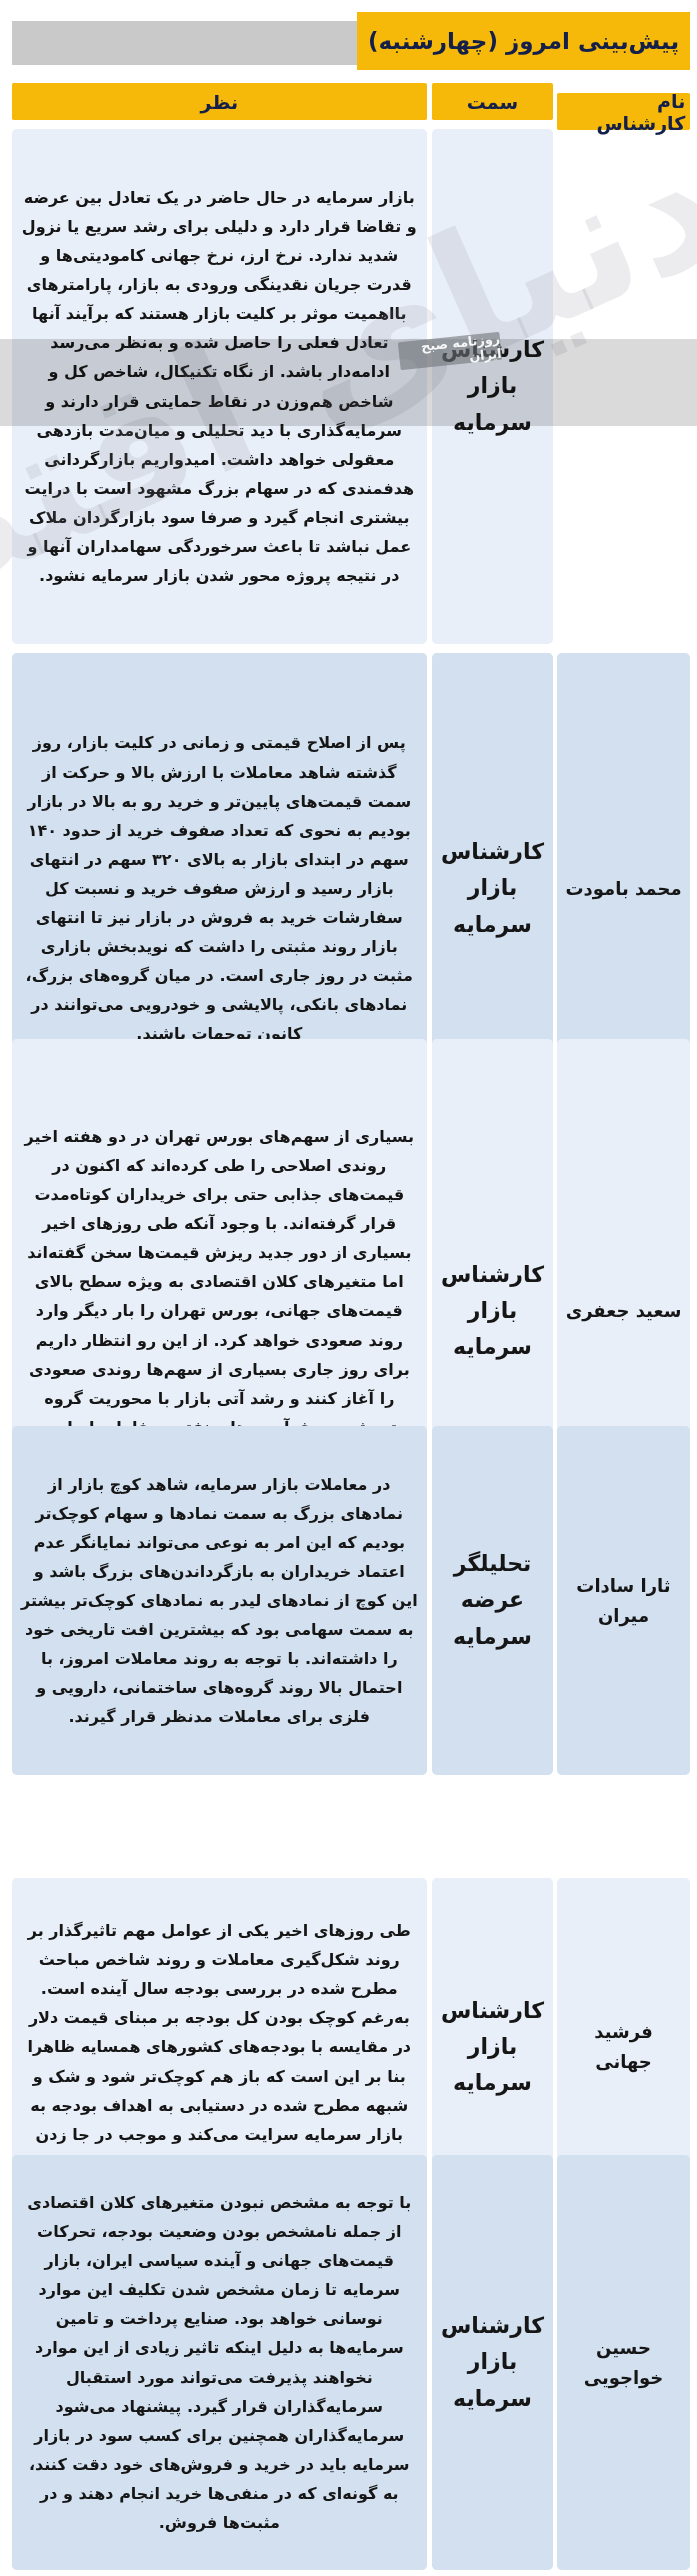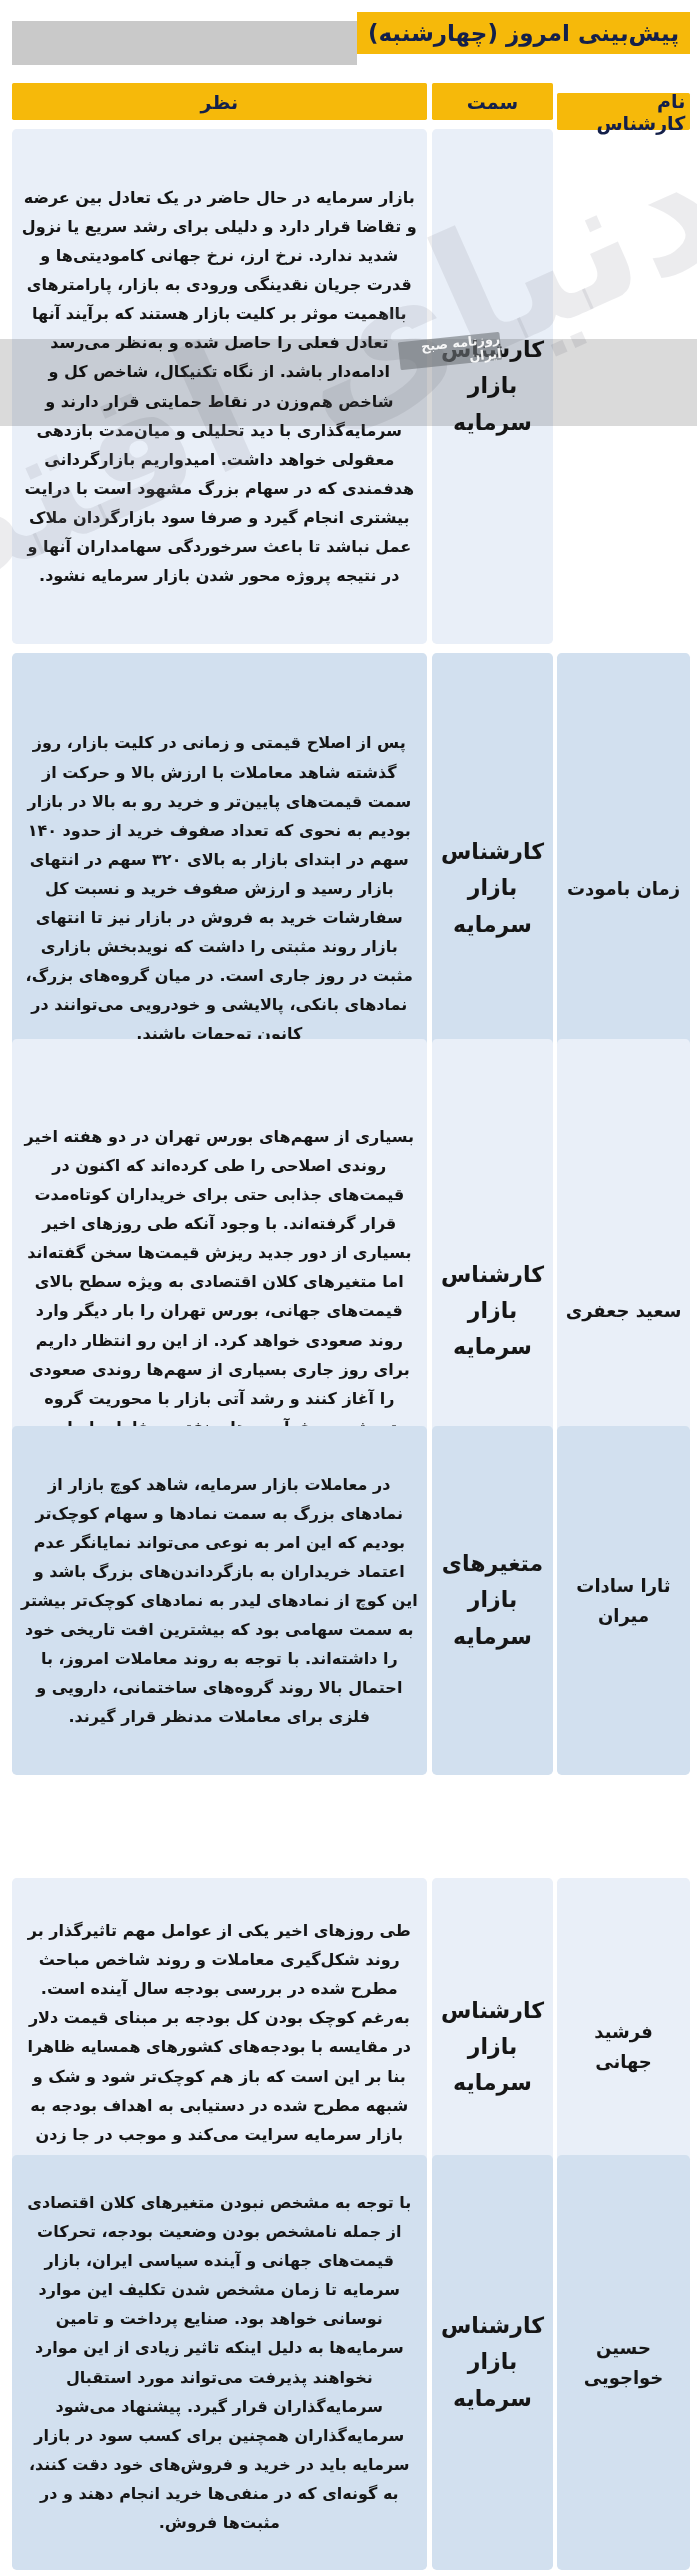--- a/index.html
+++ b/index.html
@@ -11,21 +11,21 @@
     --body_text:#161616;
     --page_bg:#FFFFFF;
   }
   html,body{margin:0;padding:0;}
   .page{
     position:relative;width:698px;height:2576px;background:var(--page_bg);
     overflow:hidden;direction:rtl;font-family:"DejaVu Sans",sans-serif;
   }
   .title-gray{position:absolute;left:12.8px;top:21px;width:345px;height:44px;background:var(--title_gray);}
   .title-bar{
-    position:absolute;left:358px;top:11.6px;width:333px;height:42px;background:var(--accent_yellow);
+    position:absolute;left:358px;top:11.6px;width:333px;height:58px;background:var(--accent_yellow);
     display:flex;align-items:center;justify-content:center;
     font-size:23px;font-weight:700;color:var(--header_text);
   }
   .header-cell{
     position:absolute;top:83px;height:37px;background:var(--accent_yellow);
     color:var(--header_text);font-weight:700;font-size:19px;
     display:flex;align-items:center;justify-content:center;border-radius:1.7px;
     box-sizing:border-box;padding:0 4.7px;
   }
   .hc-opinion{left:12.8px;width:415px;}
@@ -74,28 +74,28 @@
 
   <div class="header-cell hc-opinion">نظر</div>
   <div class="header-cell hc-position">سمت</div>
   <div class="header-cell hc-name">نام کارشناس</div>
 
   <div class="cell col-opinion r0 light">بازار سرمایه در حال حاضر در یک تعادل بین عرضه و تقاضا قرار دارد و دلیلی برای رشد سریع یا نزول شدید ندارد. نرخ ارز، نرخ جهانی کامودیتی‌ها و قدرت جریان نقدینگی ورودی به بازار، پارامترهای بااهمیت موثر بر کلیت بازار هستند که برآیند آنها تعادل فعلی را حاصل شده و به‌نظر می‌رسد ادامه‌دار باشد. از نگاه تکنیکال، شاخص کل و شاخص هم‌وزن در نقاط حمایتی قرار دارند و سرمایه‌گذاری با دید تحلیلی و میان‌مدت بازدهی معقولی خواهد داشت. امیدواریم بازارگردانی هدفمندی که در سهام بزرگ مشهود است با درایت بیشتری انجام گیرد و صرفا سود بازارگردان ملاک عمل نباشد تا باعث سرخوردگی سهامداران آنها و در نتیجه پروژه محور شدن بازار سرمایه نشود.</div>
   <div class="cell col-position r0 light">کارشناس بازار سرمایه</div>
 
   <div class="cell col-opinion r1 dark">پس از اصلاح قیمتی و زمانی در کلیت بازار، روز گذشته شاهد معاملات با ارزش بالا و حرکت از سمت قیمت‌های پایین‌تر و خرید رو به بالا در بازار بودیم به نحوی که تعداد صفوف خرید از حدود ۱۴۰ سهم در ابتدای بازار به بالای ۳۲۰ سهم در انتهای بازار رسید و ارزش صفوف خرید و نسبت کل سفارشات خرید به فروش در بازار نیز تا انتهای بازار روند مثبتی را داشت که نویدبخش بازاری مثبت در روز جاری است. در میان گروه‌های بزرگ، نمادهای بانکی، پالایشی و خودرویی می‌توانند در کانون توجهات باشند.</div>
   <div class="cell col-position r1 dark">کارشناس بازار سرمایه</div>
-  <div class="cell col-name r1 dark">زمان بامودت</div>
+  <div class="cell col-name r1 dark">محمد بامودت</div>
 
   <div class="cell col-opinion r2 light">بسیاری از سهم‌های بورس تهران در دو هفته اخیر روندی اصلاحی را طی کرده‌اند که اکنون در قیمت‌های جذابی حتی برای خریداران کوتاه‌مدت قرار گرفته‌اند. با وجود آنکه طی روزهای اخیر بسیاری از دور جدید ریزش قیمت‌ها سخن گفته‌اند اما متغیرهای کلان اقتصادی به ویژه سطح بالای قیمت‌های جهانی، بورس تهران را بار دیگر وارد روند صعودی خواهد کرد. از این رو انتظار داریم برای روز جاری بسیاری از سهم‌ها روندی صعودی را آغاز کنند و رشد آتی بازار با محوریت گروه پتروشیمی، فرآورده‌های نفتی و فلزات اساسی خواهد بود. از این رو خرید سهام از این صنایع همچنان قابل توصیه است.</div>
   <div class="cell col-position r2 light">کارشناس بازار سرمایه</div>
   <div class="cell col-name r2 light">سعید جعفری</div>
 
   <div class="cell col-opinion r3 dark">در معاملات بازار سرمایه، شاهد کوچ بازار از نمادهای بزرگ به سمت نمادها و سهام کوچک‌تر بودیم که این امر به نوعی می‌تواند نمایانگر عدم اعتماد خریداران به بازگرداندن‌های بزرگ باشد و این کوچ از نمادهای لیدر به نمادهای کوچک‌تر بیشتر به سمت سهامی بود که بیشترین افت تاریخی خود را داشته‌اند. با توجه به روند معاملات امروز، با احتمال بالا روند گروه‌های ساختمانی، دارویی و فلزی برای معاملات مدنظر قرار گیرند.</div>
-  <div class="cell col-position r3 dark">متغیرهای بازار سرمایه</div>
+  <div class="cell col-position r3 dark">تحلیلگر عرضه سرمایه</div>
   <div class="cell col-name r3 dark">ثارا سادات میران</div>
 
   <div class="cell col-opinion r4 light">طی روزهای اخیر یکی از عوامل مهم تاثیرگذار بر روند شکل‌گیری معاملات و روند شاخص مباحث مطرح شده در بررسی بودجه سال آینده است. به‌رغم کوچک بودن کل بودجه بر مبنای قیمت دلار در مقایسه با بودجه‌های کشورهای همسایه ظاهرا بنا بر این است که باز هم کوچک‌تر شود و شک و شبهه مطرح شده در دستیابی به اهداف بودجه به بازار سرمایه سرایت می‌کند و موجب در جا زدن بازار شده است.</div>
   <div class="cell col-position r4 light">کارشناس بازار سرمایه</div>
   <div class="cell col-name r4 light">فرشید جهانی</div>
 
   <div class="cell col-opinion r5 dark">با توجه به مشخص نبودن متغیرهای کلان اقتصادی از جمله نامشخص بودن وضعیت بودجه، تحرکات قیمت‌های جهانی و آینده سیاسی ایران، بازار سرمایه تا زمان مشخص شدن تکلیف این موارد نوسانی خواهد بود. صنایع پرداخت و تامین سرمایه‌ها به دلیل اینکه تاثیر زیادی از این موارد نخواهند پذیرفت می‌تواند مورد استقبال سرمایه‌گذاران قرار گیرد. پیشنهاد می‌شود سرمایه‌گذاران همچنین برای کسب سود در بازار سرمایه باید در خرید و فروش‌های خود دقت کنند، به گونه‌ای که در منفی‌ها خرید انجام دهند و در مثبت‌ها فروش.</div>
   <div class="cell col-position r5 dark">کارشناس بازار سرمایه</div>
   <div class="cell col-name r5 dark">حسین خواجویی</div>
 

